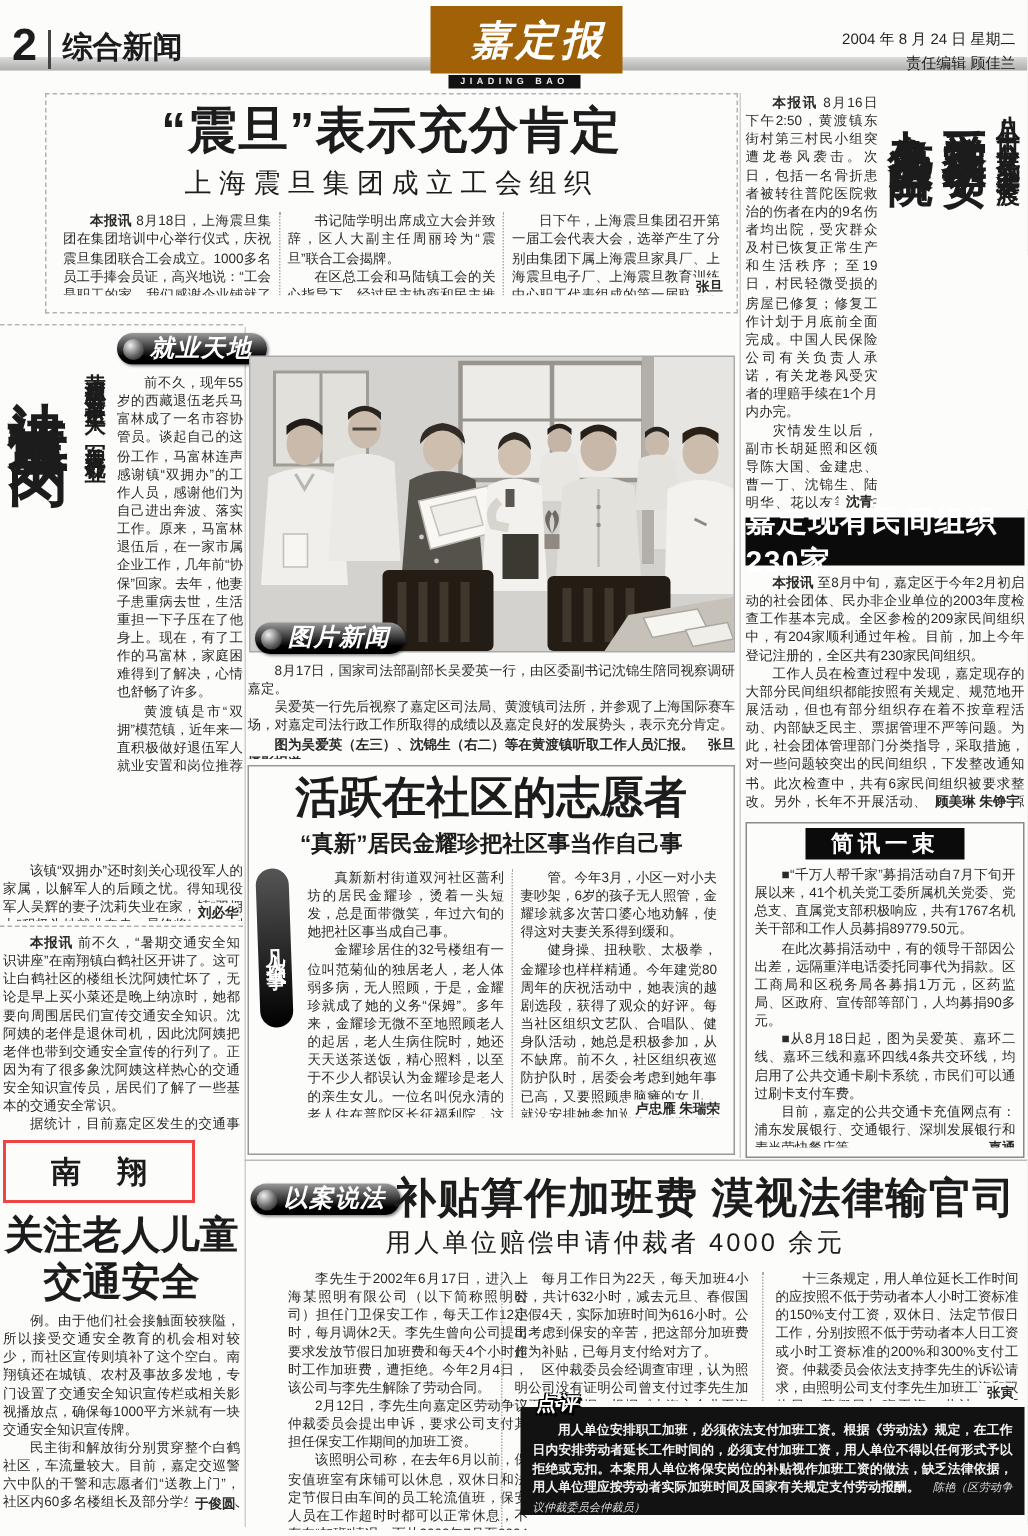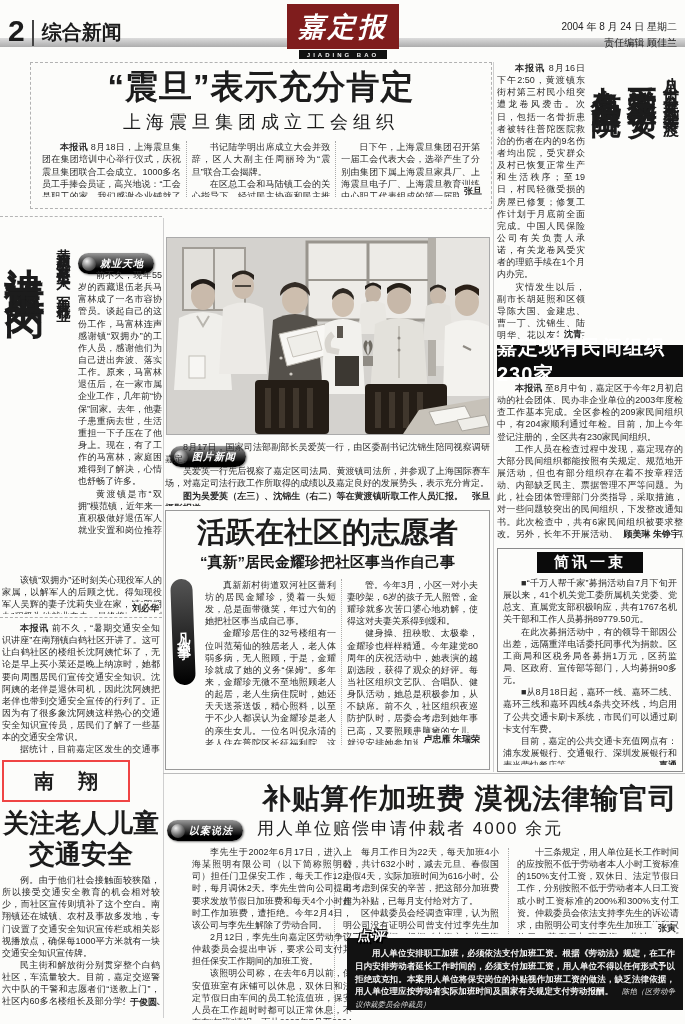--- a/index.html
+++ b/index.html
@@ -9,29 +9,29 @@
   p{margin:0;text-indent:2em;text-align:justify;}
   .body-txt{font-size:9px;line-height:1.35;color:#2a2a2a;}
   .clip{overflow:hidden;}
   .lead{font-weight:bold;}
   .byline-abs{position:absolute;right:3px;bottom:0;background:#fcfcfa;padding-left:5px;font-weight:bold;font-size:9px;line-height:1.35;}
   
   .hdr-left{left:8px;top:16px;display:flex;align-items:flex-end;}
   .pageno{font-size:30px;font-weight:900;line-height:1;}
   .secname{font-size:20px;font-weight:900;line-height:1.2;border-left:2px solid #444;margin-left:7px;padding-left:8px;padding-bottom:2px;}
   .grayband{left:0;top:38px;width:685px;height:9px;background:linear-gradient(#dcdcdc,#adadad);}
-  .masthead{left:287px;top:4px;width:112px;height:45px;background:#7f1d1d;color:#fff;display:flex;align-items:center;justify-content:center;
-            font-family:"DejaVu Serif","Liberation Serif",serif;font-style:italic;font-weight:bold;font-size:27px;letter-spacing:3px;}
+  .masthead{left:287px;top:4px;width:112px;height:45px;background:#a16207;color:#fff;display:flex;align-items:center;justify-content:center;
+            font-family:"DejaVu Serif","Liberation Serif",serif;font-style:italic;font-weight:bold;font-size:27px;letter-spacing:3px;padding-left:16px;}
   .masthead-sub{left:299px;top:50px;width:88px;height:9px;background:#111;color:#eee;font-size:6px;letter-spacing:3px;
                 display:flex;align-items:center;justify-content:center;font-weight:bold;}
   .dateblock{right:8px;top:19px;text-align:right;font-size:10px;line-height:1.55;color:#222;}
   
   .badge{display:inline-flex;align-items:center;height:21px;padding:0 10px 0 4px;border-radius:11px;
          background:linear-gradient(180deg,#9a9a9a,#000 75%);color:#fff;font-weight:900;font-style:italic;
-         font-size:10px;letter-spacing:1px;white-space:nowrap;box-shadow:1px 1px 2px rgba(0,0,0,.5);margin-top:31px;}
+         font-size:16px;letter-spacing:1px;white-space:nowrap;box-shadow:1px 1px 2px rgba(0,0,0,.5);}
   .badge::before{content:"";width:14px;height:14px;border-radius:50%;margin-right:4px;
          background:radial-gradient(circle at 35% 30%,#f0f0f0,#666 55%,#0a0a0a);}
   
   .zhendan{left:30px;top:62px;width:462px;height:147px;border:1px dashed #b2b2b2;box-sizing:border-box;background:#fcfcfa;}
   .zd-title{text-align:center;font-size:33px;font-weight:900;letter-spacing:1px;margin-top:6px;line-height:1.1;}
   .zd-sub{text-align:center;font-size:18px;letter-spacing:5px;margin-top:5px;}
   .zd-cols{display:flex;margin:7px 6px 0;height:56px;overflow:hidden;}
   .zd-col{flex:1;padding:0 5px;position:relative;overflow:hidden;}
   .zd-col + .zd-col{border-left:1px dotted #aaa;}
   
@@ -46,21 +46,21 @@
   .briefs{left:497px;top:548px;width:186px;height:224px;border:1px solid #8a8a8a;box-sizing:border-box;}
   .briefs-bar{width:106px;height:21px;margin:3px auto 4px;background:#0b0b0b;color:#fff;font-weight:900;font-size:15px;
               display:flex;align-items:center;justify-content:center;letter-spacing:3px;}
   .briefs-body{padding:0 5px;height:188px;overflow:hidden;}
   .brief-by{text-align:right;font-weight:bold;font-size:9px;line-height:1.35;margin-top:-12.2px;}
   
   .emp{left:2px;top:222px;width:160px;height:392px;}
   .emp-headline{position:absolute;left:0;top:14px;writing-mode:vertical-rl;font-size:40px;font-weight:900;line-height:46px;height:336px;letter-spacing:5px;}
   .emp-sub{position:absolute;left:49px;top:16px;writing-mode:vertical-rl;font-size:14px;font-weight:bold;line-height:25px;height:306px;letter-spacing:3px;}
   .emp-badge{position:absolute;left:76px;top:0;}
-  .emp-narrow{position:absolute;left:76px;top:27px;width:84px;height:266px;overflow:hidden;margin-top:20px;}
+  .emp-narrow{position:absolute;left:76px;top:27px;width:84px;height:266px;overflow:hidden;}
   .emp-wide{position:absolute;left:0;top:352px;width:160px;height:40px;overflow:hidden;}
   .sep-dash{border-top:1px dashed #adadad;}
   .traffic{left:2px;top:622px;width:158px;height:132px;}
   .nx-label{left:2px;top:760px;width:128px;height:42px;border:2px solid #ef4444;box-sizing:border-box;display:flex;align-items:center;justify-content:center;
             font-size:20px;font-weight:bold;letter-spacing:24px;text-indent:24px;}
   .nx-headline{left:2px;top:808px;width:158px;text-align:center;font-size:26px;font-weight:900;line-height:31px;}
   .nx-body{left:2px;top:874px;width:158px;height:134px;}
   
   .photo{left:167px;top:238px;width:322px;height:196px;background:#cfcdc9;box-shadow:0 0 0 1px #aaa;}
   .photo-badge{left:170px;top:415px;}
@@ -153,21 +153,21 @@
     <p><span class="lead">本报讯</span> <span>至8月中旬，嘉定区于今年2月初启动的社会团体、民办非企业单位的2003年度检查工作基本完成。全区参检的209家民间组织中，有204家顺利通过年检。目前，加上今年登记注册的，全区共有230家民间组织。</span></p>
     <p>工作人员在检查过程中发现，嘉定现存的大部分民间组织都能按照有关规定、规范地开展活动，但也有部分组织存在着不按章程活动、内部缺乏民主、票据管理不严等问题。为此，社会团体管理部门分类指导，采取措施，对一些问题较突出的民间组织，下发整改通知书。此次检查中，共有6家民间组织被要求整改。另外，长年不开展活动、无固定经济来源的5家民间组织已被注销登记。</p>
     <span class="byline-abs">顾美琳 朱铮宇</span>
   </div>
 
   <div class="abs briefs">
     <div class="briefs-bar">简讯一束</div>
     <div class="briefs-body body-txt">
       <p>■“千万人帮千家”募捐活动自7月下旬开展以来，41个机关党工委所属机关党委、党总支、直属党支部积极响应，共有1767名机关干部和工作人员募捐89779.50元。</p>
       <p>在此次募捐活动中，有的领导干部因公出差，远隔重洋电话委托同事代为捐款。区工商局和区税务局各募捐1万元，区药监局、区政府、宣传部等部门，人均募捐90多元。</p>
-      <p>■从8月18日起，嘉环一线、嘉环二线、嘉环三线和嘉环四线4条共交环线，均启用了公共交通卡刷卡系统，市民们可以通过刷卡支付车费。</p>
+      <p>■从8月18日起，图为吴爱英、嘉环二线、嘉环三线和嘉环四线4条共交环线，均启用了公共交通卡刷卡系统，市民们可以通过刷卡支付车费。</p>
       <p>目前，嘉定的公共交通卡充值网点有：浦东发展银行、交通银行、深圳发展银行和麦当劳快餐店等。</p>
       <div class="brief-by">嘉通</div>
 
     </div>
   </div>
 
   <div class="abs emp">
     <div class="emp-headline">让退伍兵不下岗</div>
     <div class="emp-sub">黄渡积极安置退伍军人、军嫂再就业</div>
     <span class="badge emp-badge">就业天地</span>

